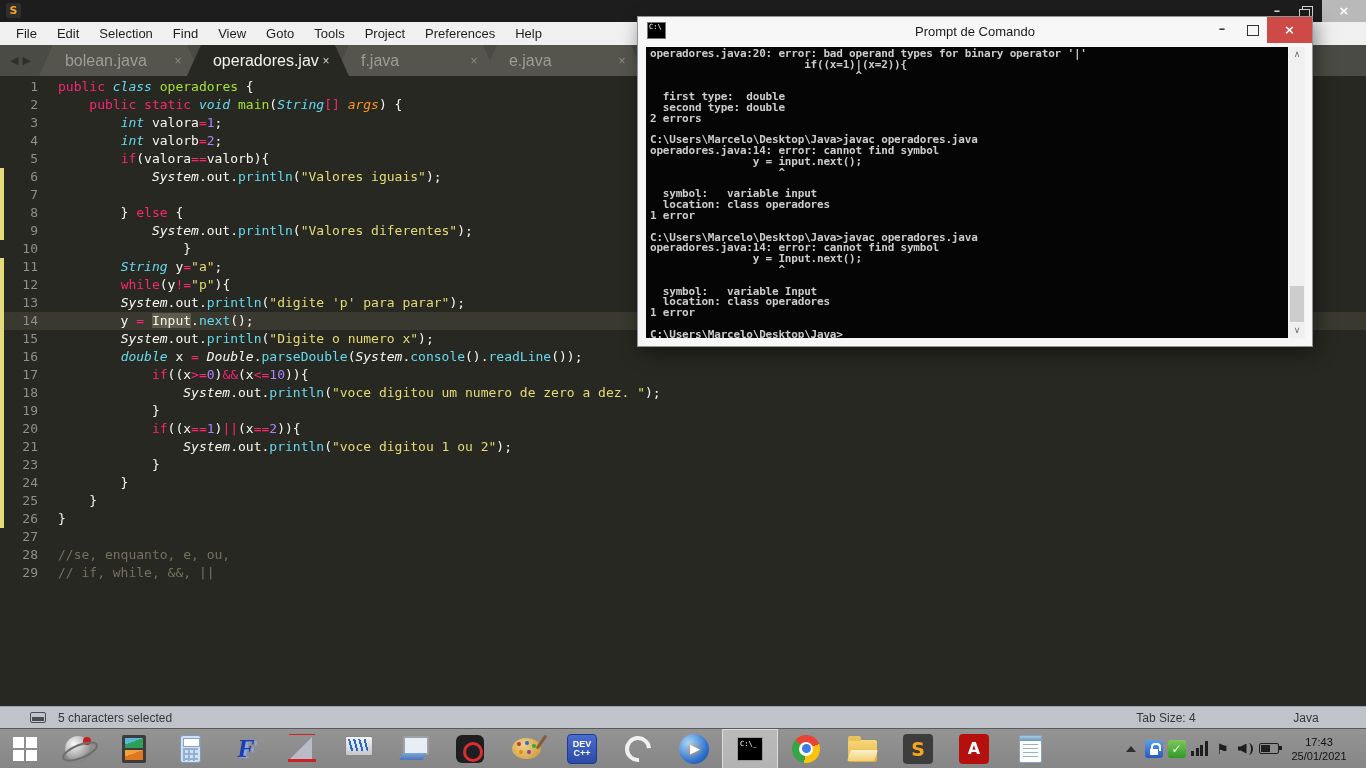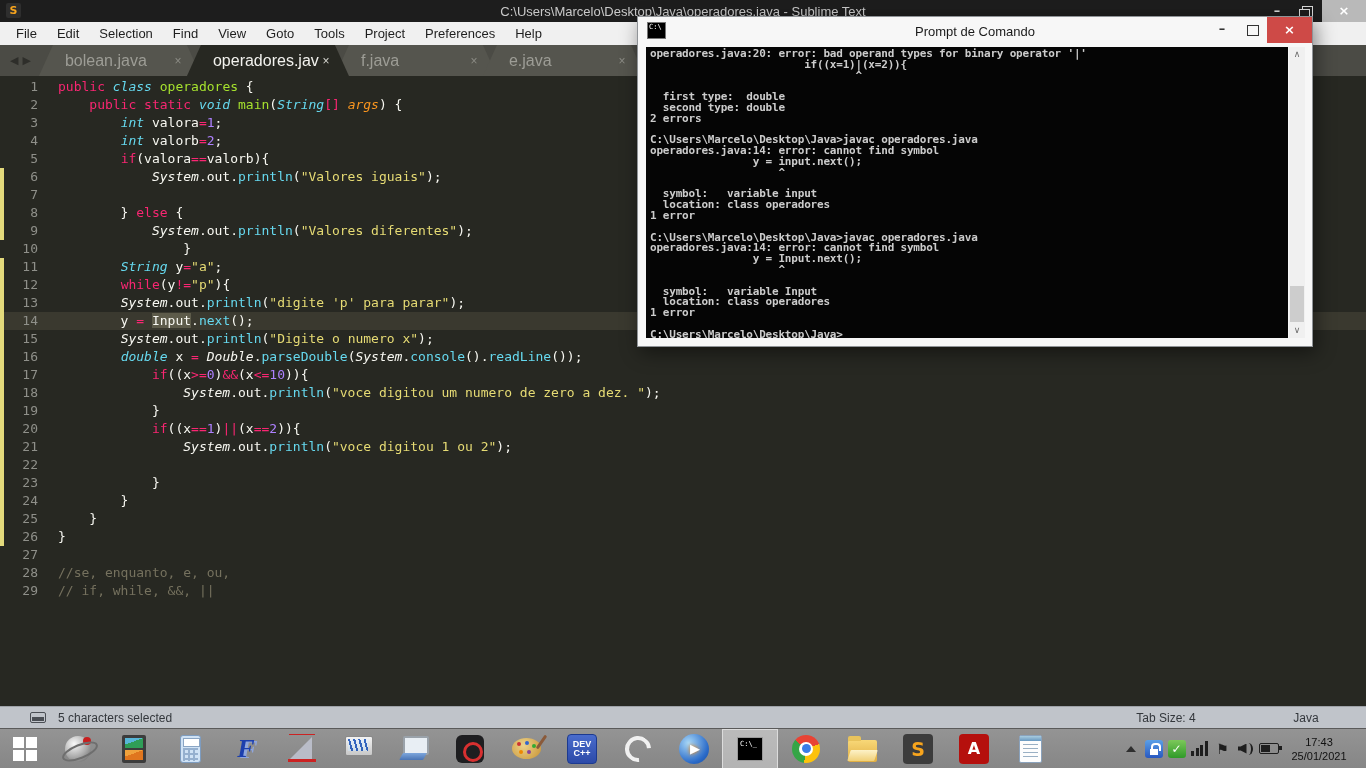--- a/index.html
+++ b/index.html
@@ -165,21 +165,20 @@
   .t-battery::before { content:""; position:absolute; right:-4px; top:2px; width:2.5px; height:4px; background:#1e1e1e; }
   .t-battery::after { content:""; position:absolute; left:1px; top:1px; bottom:1px; width:9px; background:#1e1e1e; }
 </style>
 </head>
 <body>
 
 <div id="screen">
 
   <div class="st-titlebar">
     <span class="st-appicon">S</span>
-    <span class="st-title">C:\Users\Marcelo\Desktop\Java\operadores.java - Sublime Text</span>
     <span class="st-controls">
       <span class="st-min">–</span>
       <span class="st-restore"></span>
       <span class="st-close">×</span>
     </span>
   </div>
 
   <div class="st-menubar" id="menubar">
       <span class="menu-item">File</span>
       <span class="menu-item">Edit</span>
@@ -310,25 +309,20 @@
       </div>
       <div class="code-row">
         <span class="modbar"></span>
         <span class="gutter-num">20</span>
         <span class="code-text"><span class="tok-w">            </span><span class="tok-k">if</span><span class="tok-w">((x</span><span class="tok-k">==</span><span class="tok-n">1</span><span class="tok-w">)</span><span class="tok-k">||</span><span class="tok-w">(x</span><span class="tok-k">==</span><span class="tok-n">2</span><span class="tok-w">)){</span></span>
       </div>
       <div class="code-row">
         <span class="modbar"></span>
         <span class="gutter-num">21</span>
         <span class="code-text"><span class="tok-w">                </span><span class="tok-c">System</span><span class="tok-w">.out.</span><span class="tok-f">println</span><span class="tok-w">(</span><span class="tok-s">"voce digitou 1 ou 2"</span><span class="tok-w">);</span></span>
-      </div>
-      <div class="code-row">
-        <span class="modbar"></span>
-        <span class="gutter-num">22</span>
-        <span class="code-text"></span>
       </div>
       <div class="code-row">
         <span class="modbar"></span>
         <span class="gutter-num">23</span>
         <span class="code-text"><span class="tok-w">            }</span></span>
       </div>
       <div class="code-row">
         <span class="modbar"></span>
         <span class="gutter-num">24</span>
         <span class="code-text"><span class="tok-w">        }</span></span>

